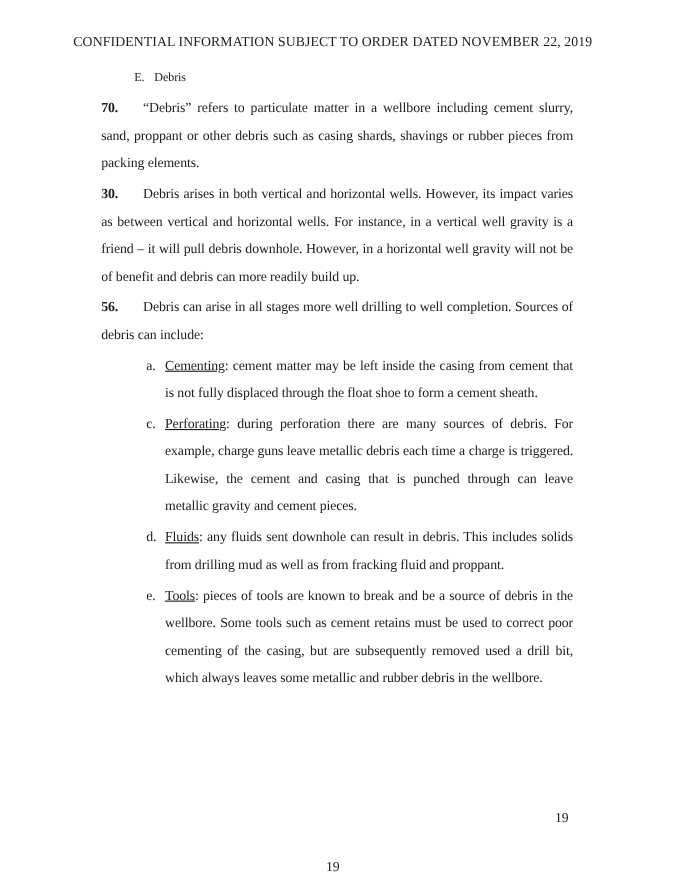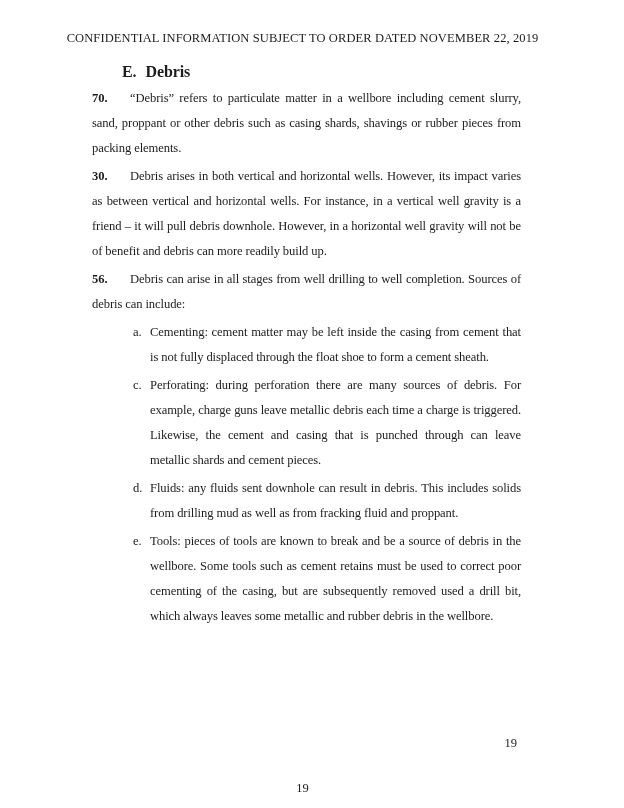--- a/index.html
+++ b/index.html
@@ -21,34 +21,34 @@
     white-space: nowrap;
   }
   .content {
     margin: 13px 84px 0 92px;
     font-size: 12.6px;
     line-height: 25px;
     text-align: justify;
     letter-spacing: -0.1px;
   }
   .section-heading {
-    font-weight: bold;
-    font-size: 16px;
+    font-weight: normal;
+    font-size: 11px;
     margin: 0 0 2px 30px;
     text-align: left;
   }
   .section-heading .sec-letter { margin-right: 9px; }
   .para { margin: 0 0 3px 0; }
   .pnum { display: inline-block; width: 38px; text-indent: 0; font-weight: bold; }
   .li {
     margin: 0 0 3px 58px;
     text-indent: -17px;
   }
   .li .item-letter { display: inline-block; width: 17px; text-indent: 0; }
-  .u { }
+  .u { text-decoration: underline; }
   .para-last { text-align-last: justify; }
   .pg-right {
     position: absolute;
     top: 736px;
     right: 88px;
     font-size: 12.5px;
   }
   .pg-bottom {
     position: absolute;
     top: 781px;
@@ -73,29 +73,29 @@
 
     <p class="para">
       <span class="pnum">70.</span><span>“Debris” refers to particulate matter in a wellbore including cement slurry, sand, proppant or other debris such as casing shards, shavings or rubber pieces from packing elements.</span>
     </p>
 
     <p class="para">
       <span class="pnum">30.</span><span>Debris arises in both vertical and horizontal wells. However, its impact varies as between vertical and horizontal wells. For instance, in a vertical well gravity is a friend – it will pull debris downhole. However, in a horizontal well gravity will not be of benefit and debris can more readily build up.</span>
     </p>
 
     <p class="para">
-      <span class="pnum">56.</span><span>Debris can arise in all stages from well drilling to well completion. Sources of debris can include:</span>
+      <span class="pnum">56.</span><span>Debris can arise in all stages more well drilling to well completion. Sources of debris can include:</span>
     </p>
 
     <div>
       <div class="li">
         <span class="item-letter">a.</span><span class="u">Cementing</span><span>: cement matter may be left inside the casing from cement that is not fully displaced through the float shoe to form a cement sheath.</span>
       </div>
       <div class="li">
-        <span class="item-letter">c.</span><span class="u">Perforating</span><span>: during perforation there are many sources of debris. For example, charge guns leave metallic debris each time a charge is triggered. Likewise, the cement and casing that is punched through can leave metallic shards and cement pieces.</span>
+        <span class="item-letter">c.</span><span class="u">Perforating</span><span>: during perforation there are many sources of debris. For example, charge guns leave metallic debris each time a charge is triggered. Likewise, the cement and casing that is punched through can leave metallic gravity and cement pieces.</span>
       </div>
       <div class="li">
         <span class="item-letter">d.</span><span class="u">Fluids</span><span>: any fluids sent downhole can result in debris. This includes solids from drilling mud as well as from fracking fluid and proppant.</span>
       </div>
       <div class="li">
         <span class="item-letter">e.</span><span class="u">Tools</span><span>: pieces of tools are known to break and be a source of debris in the wellbore. Some tools such as cement retains must be used to correct poor cementing of the casing, but are subsequently removed used a drill bit, which always leaves some metallic and rubber debris in the wellbore.</span>
       </div>
     </div>
 
 

